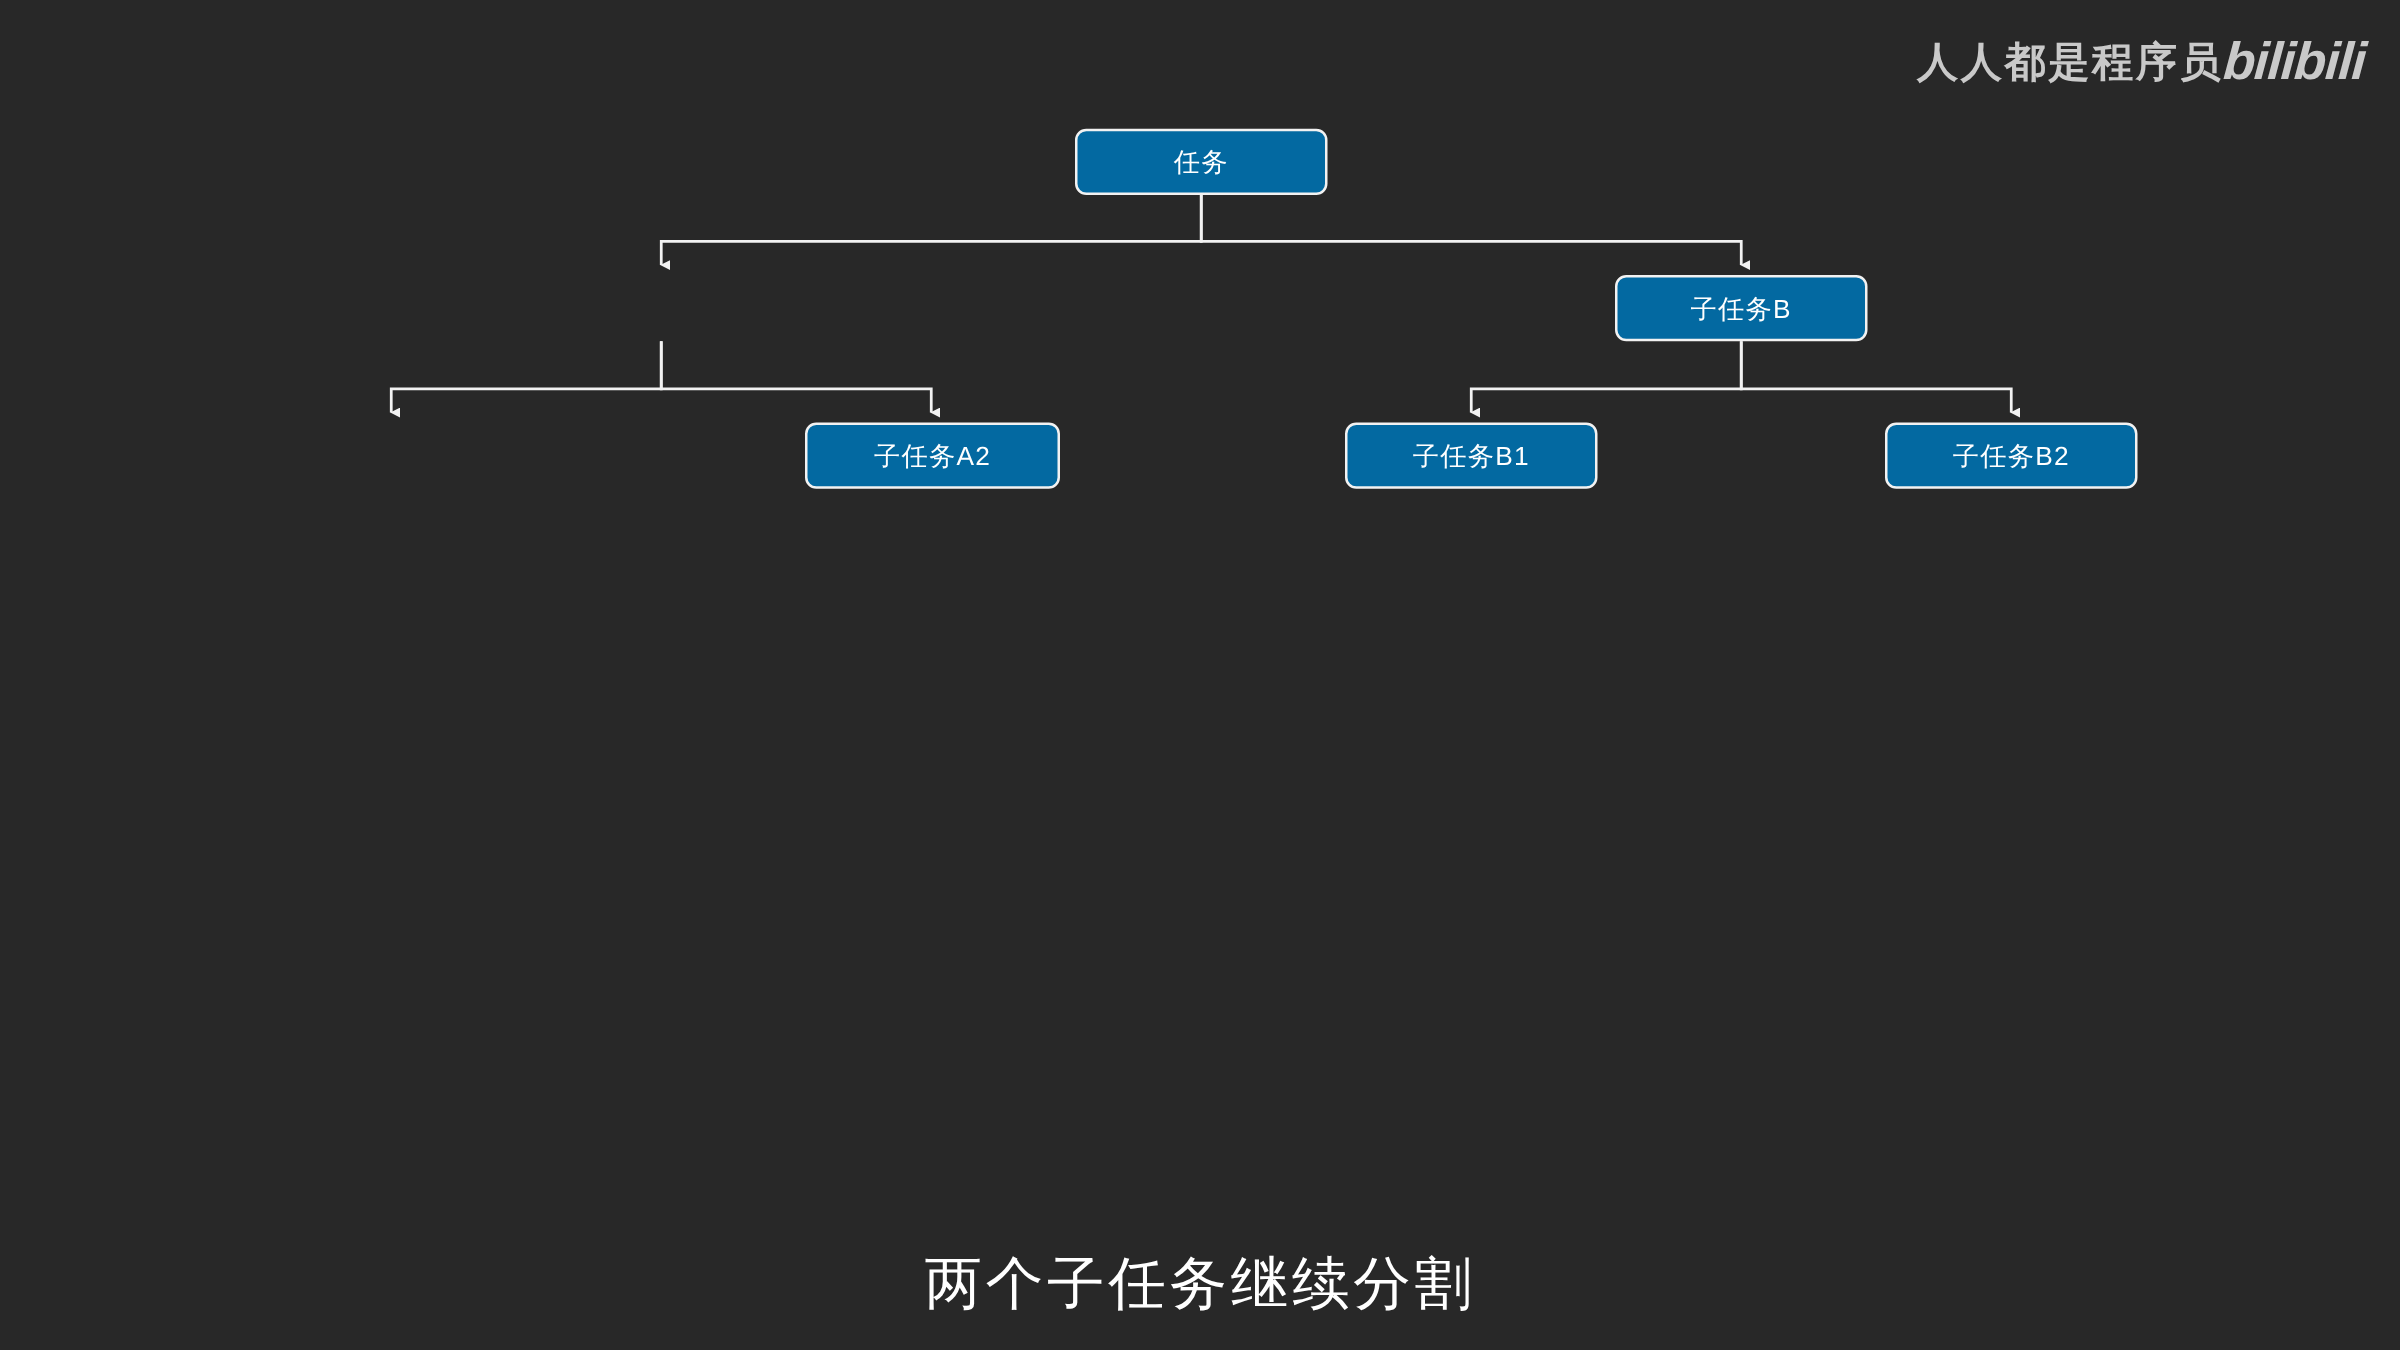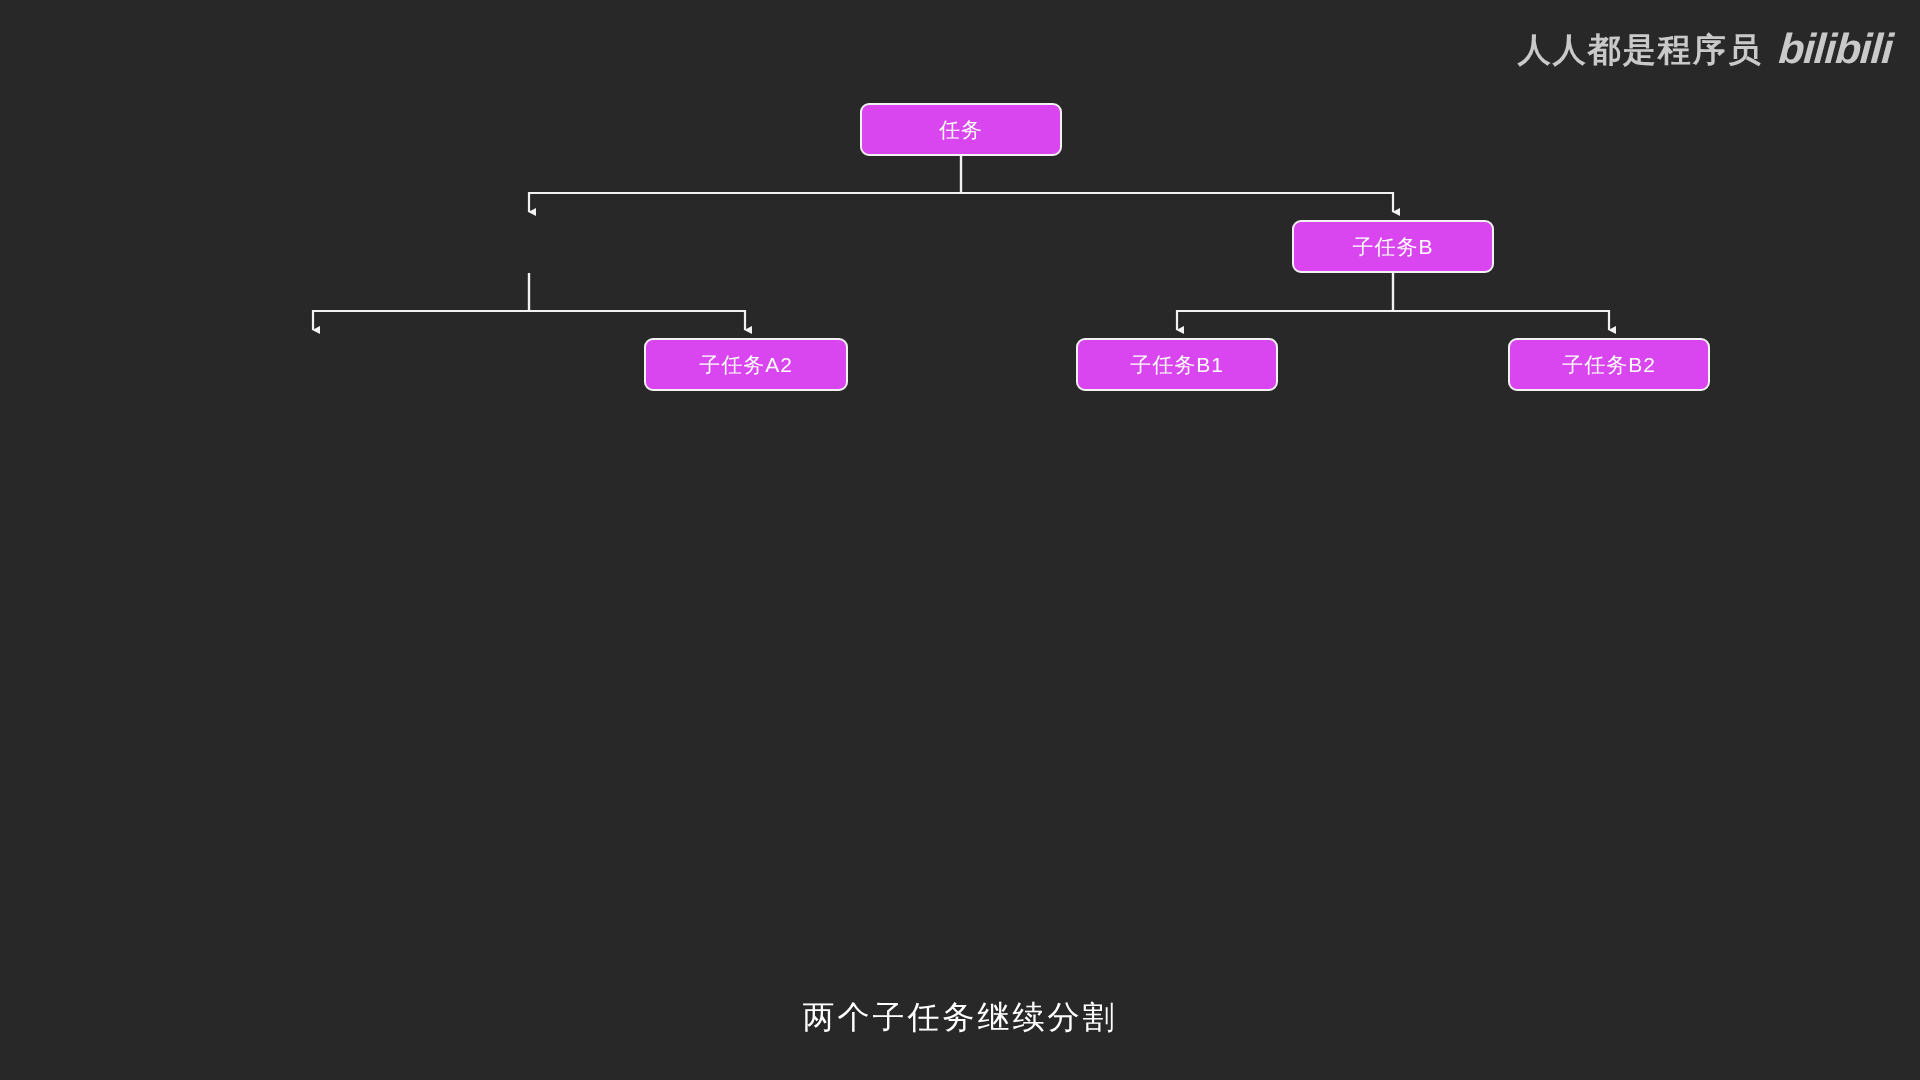--- a/index.html
+++ b/index.html
@@ -17,21 +17,21 @@
     -webkit-font-smoothing: antialiased;
   }
 
   
   #watermark {
     position: absolute;
     top: 28px;
     right: 28px;
     display: flex;
     align-items: center;
-    gap: 16px;
+    gap: 0;
     user-select: none;
     pointer-events: none;
   }
   #watermark .wm-text {
     font-size: 33px;
     font-weight: 700;
     color: #c9c9c9;
     letter-spacing: 2px;
     line-height: 1;
     white-space: nowrap;
@@ -56,21 +56,21 @@
     position: absolute;
     left: 0;
     top: 0;
     width: 1920px;
     height: 1080px;
   }
 
   .node {
     position: absolute;
     box-sizing: border-box;
-    background: #d946ef;
+    background: #0369a1;
     border: 2px solid #f2f2f2;
     border-radius: 9px;
     display: flex;
     align-items: center;
     justify-content: center;
     color: #ffffff;
     font-size: 21px;
     letter-spacing: 1px;
     white-space: nowrap;
   }
@@ -83,21 +83,21 @@
   .node.l3b2   { left: 1508px; top: 338px; width: 202px; height: 53px; }
 
   
   #caption {
     position: absolute;
     left: 0;
     right: 0;
     top: 996px;
     text-align: center;
     color: #ffffff;
-    font-size: 32px;
+    font-size: 46px;
     letter-spacing: 3px;
     white-space: nowrap;
   }
 </style>
 </head>
 <body>
 
 <div id="diagram">
 
   <svg id="edges" viewBox="0 0 1920 1080" xmlns="http://www.w3.org/2000/svg">

